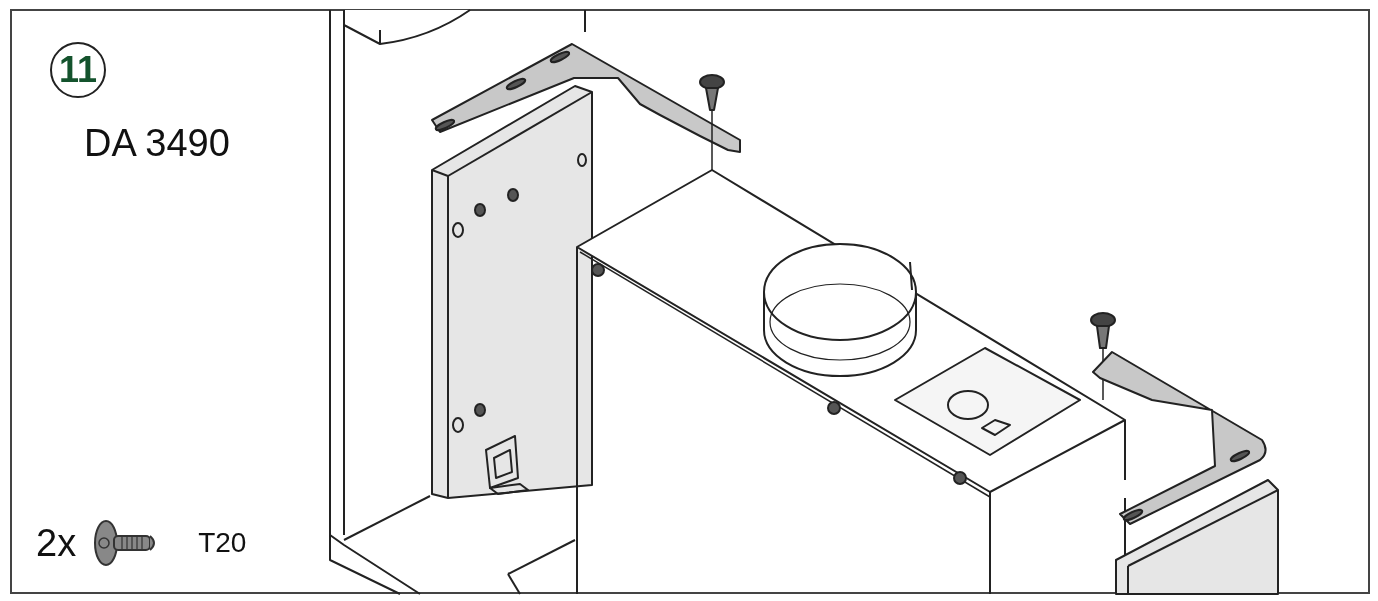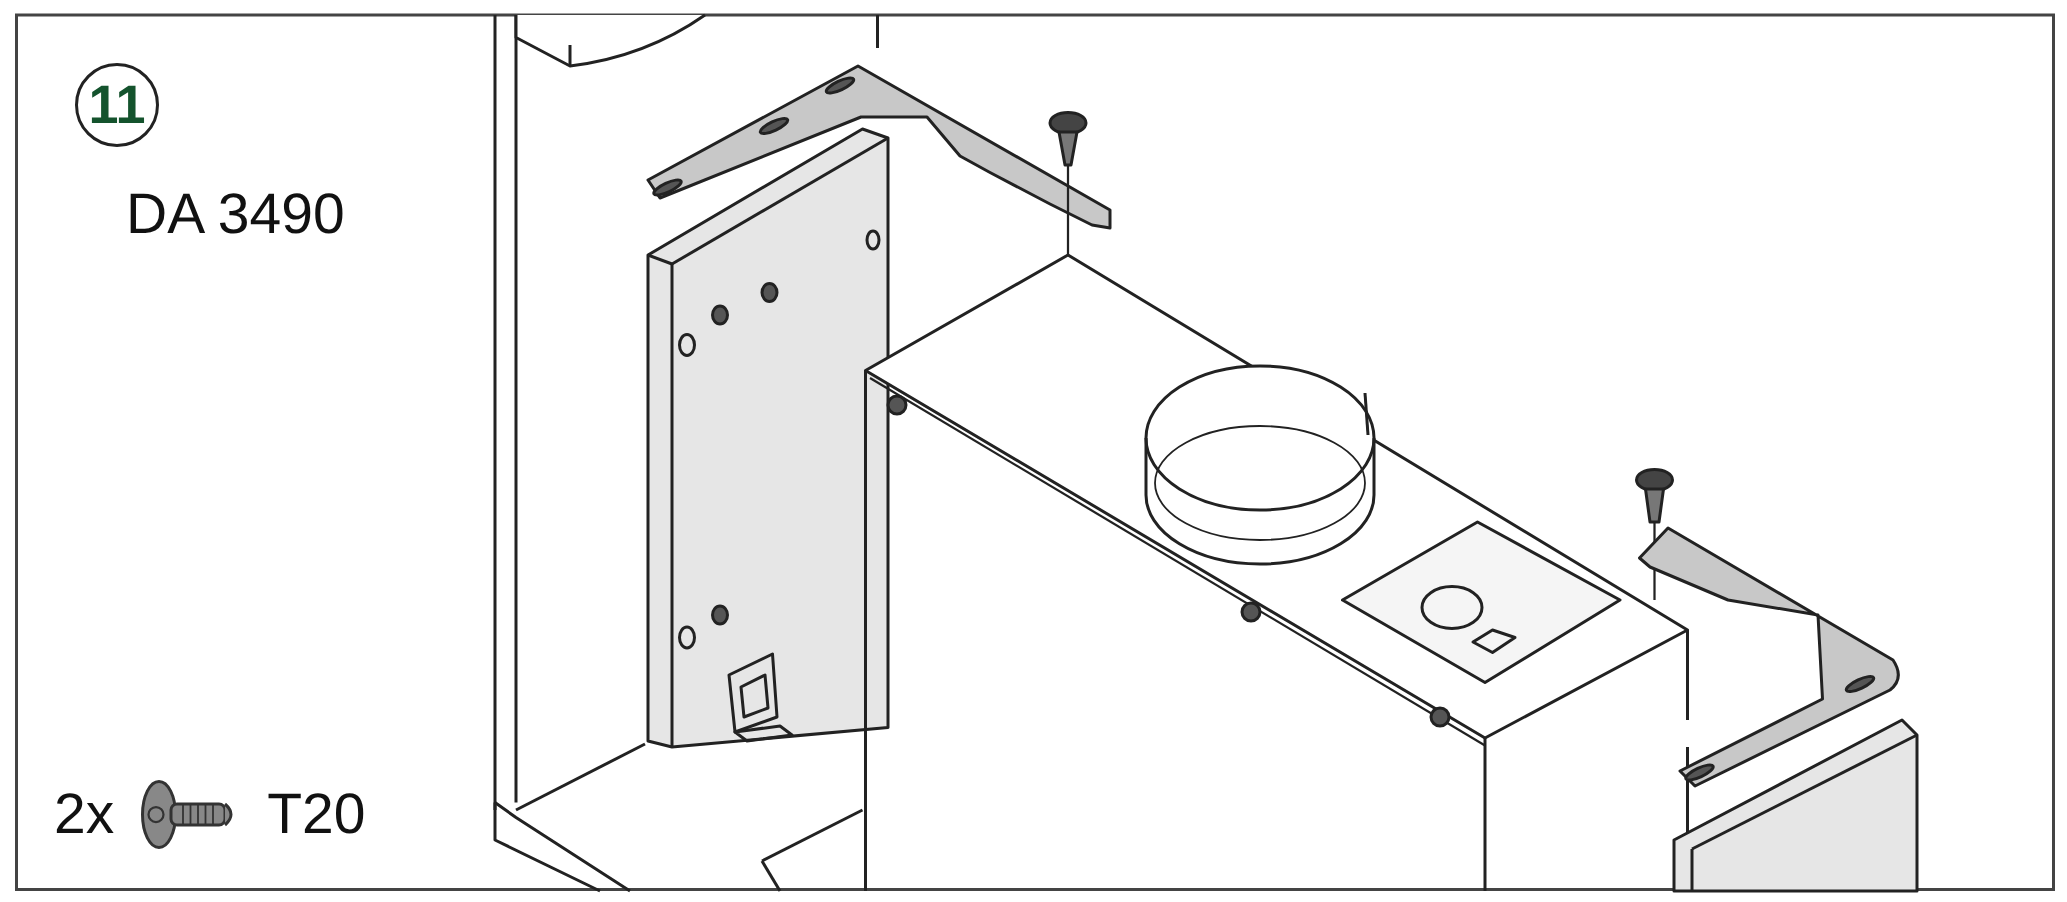--- a/index.html
+++ b/index.html
@@ -2,21 +2,21 @@
 <html><head>
 <meta charset="utf-8">
 <style>
   html, body { margin: 0; padding: 0; background: #ffffff; }
   body { width: 1378px; height: 601px; position: relative; overflow: hidden; font-family: "Liberation Sans", sans-serif; }
   .frame { position: absolute; left: 10px; top: 9px; width: 1360px; height: 585px; border: 2px solid #444; box-sizing: border-box; }
   .step-badge { position: absolute; left: 50px; top: 42px; width: 56px; height: 56px; border: 2px solid #222; border-radius: 50%; box-sizing: border-box; display: flex; align-items: center; justify-content: center; font-weight: bold; font-size: 36px; color: #14532d; }
   .model { position: absolute; left: 45px; top: 122px; font-size: 38px; color: #111; margin-left: 39px; }
   .qty-row { position: absolute; left: 36px; top: 518px; display: flex; align-items: center; gap: 16px; }
   .qty { font-size: 38px; color: #111; }
-  .drive { font-size: 38px; color: #111; }
+  .drive { font-size: 28px; color: #111; margin-left: 20px; }
   .art { position: absolute; left: 0; top: 0; }
 </style>
 </head>
 <body>
 
 <div class="frame"></div>
 
 <div class="step-badge">
   <span>11</span>
 </div>

